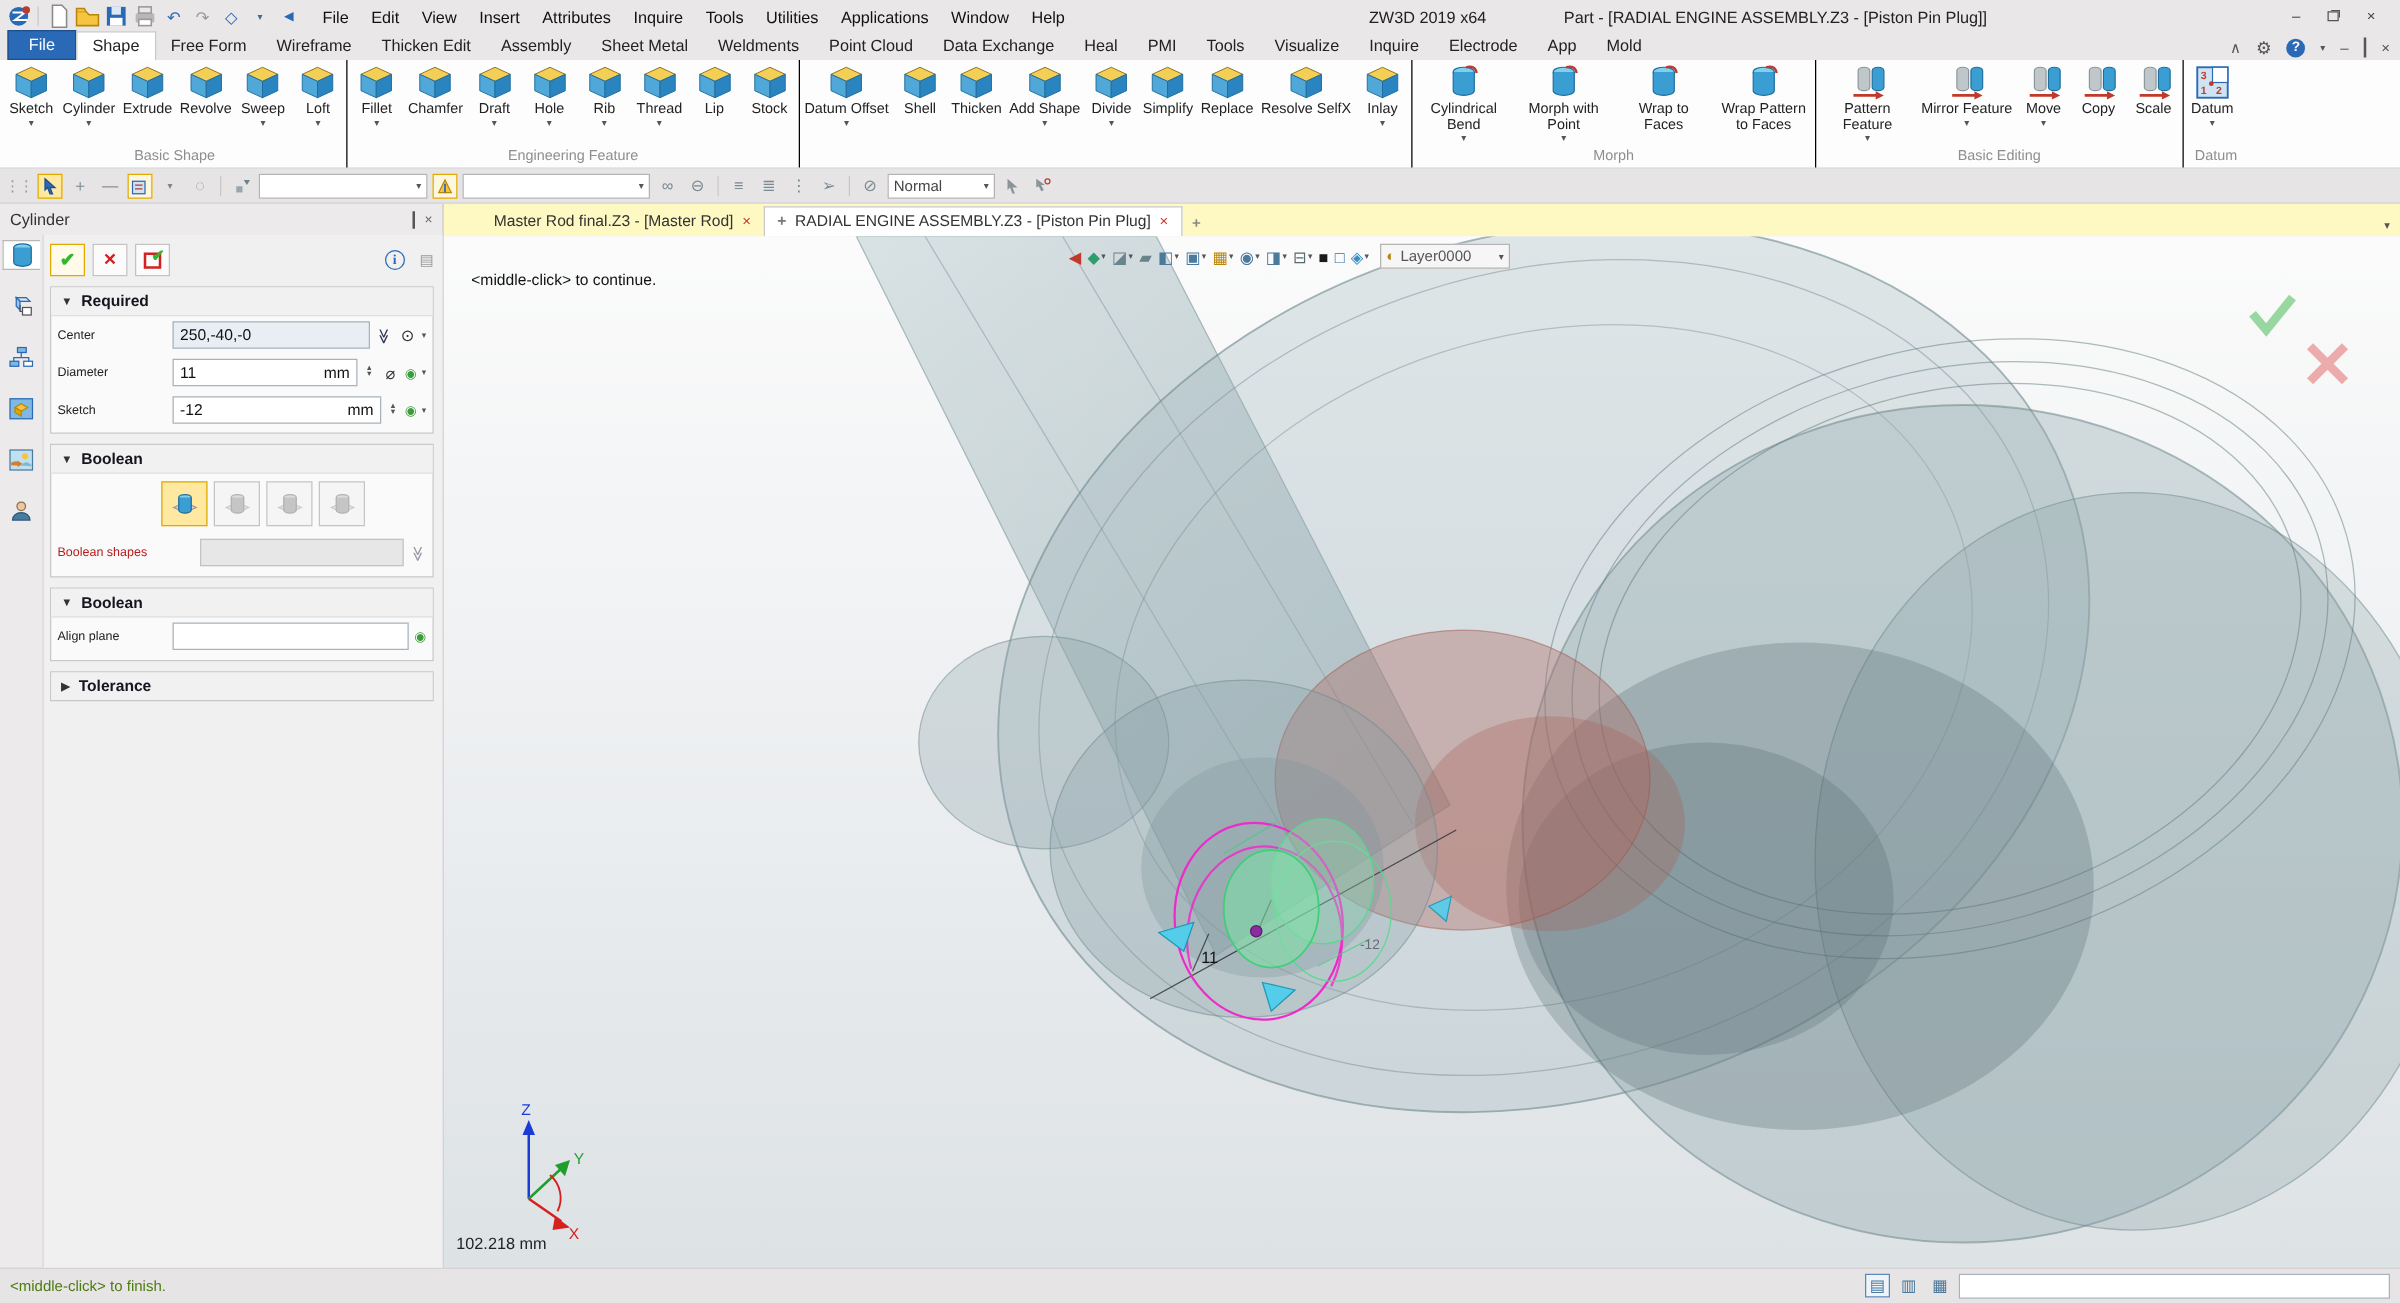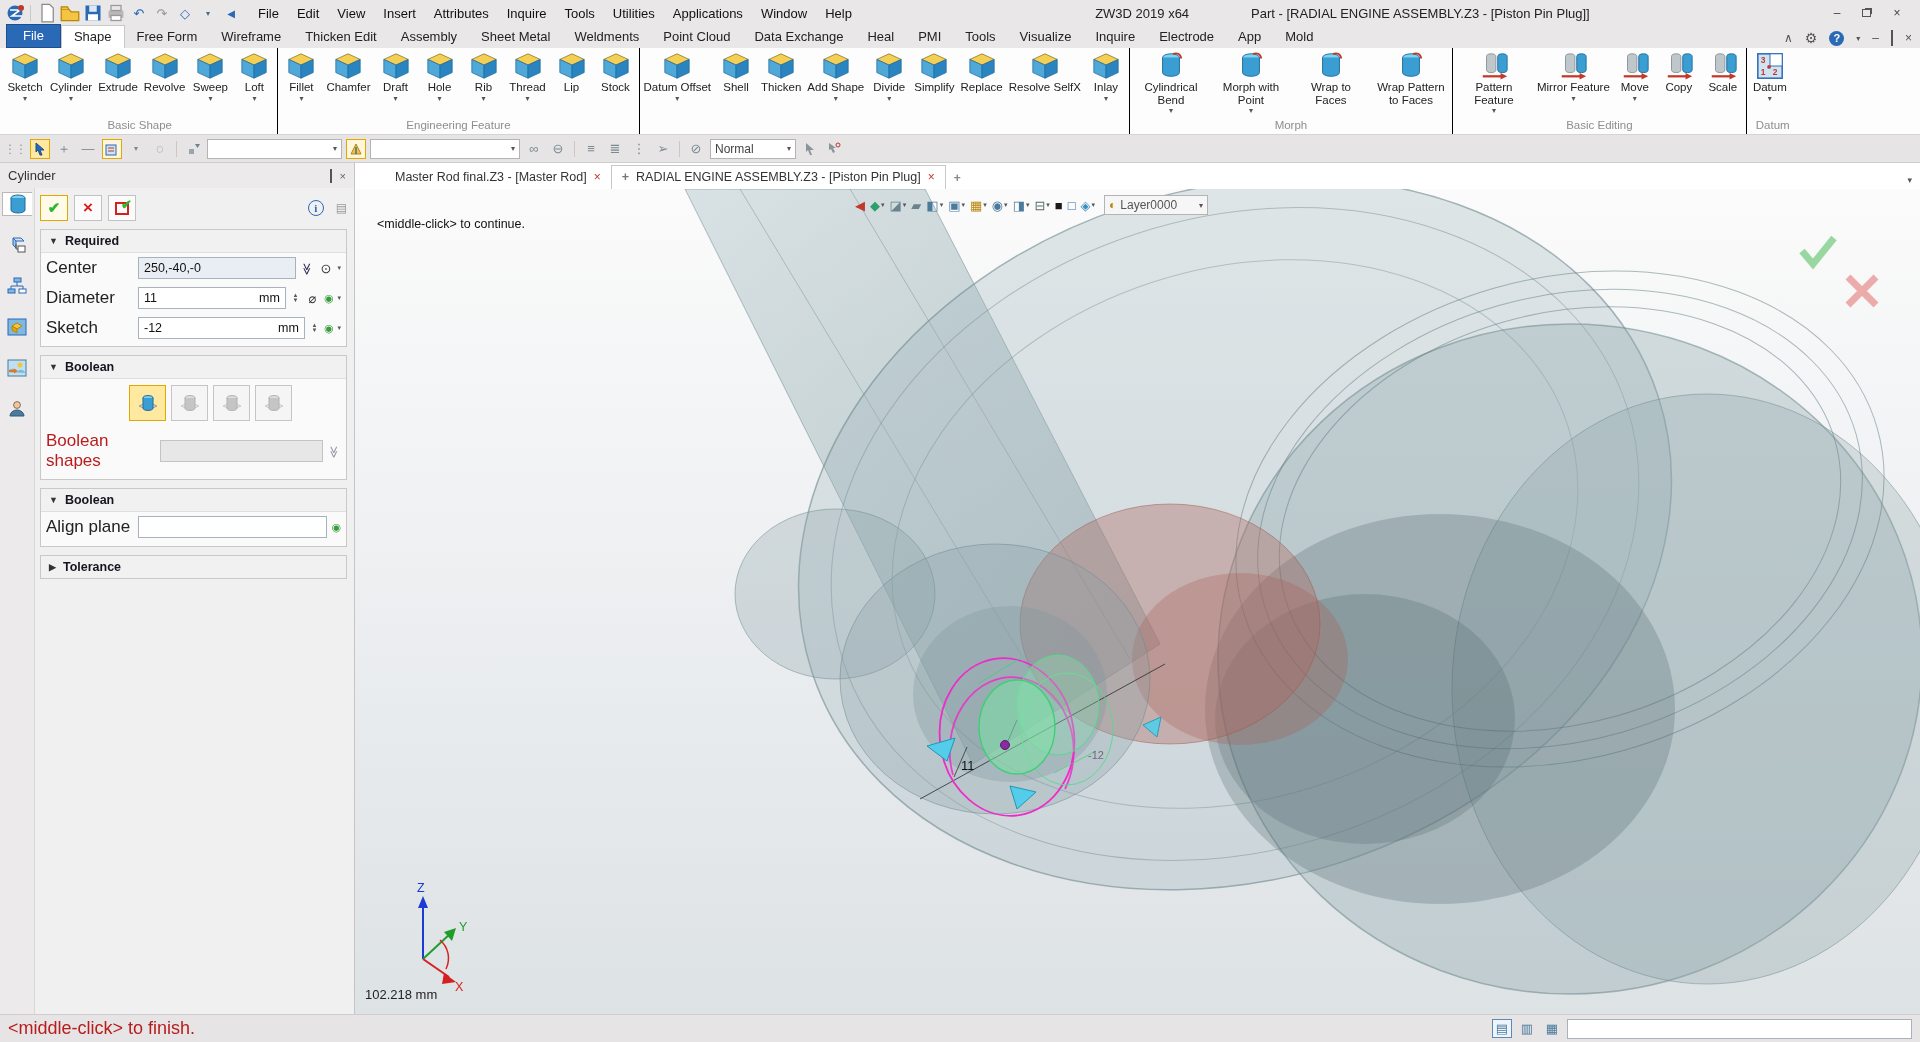--- a/index.html
+++ b/index.html
@@ -69,60 +69,60 @@
   .apply-mark span { position:absolute; right:-5px; top:-7px; color:#2eb82e; font-size:13px; font-weight:bold; }
   .info-ic { margin-left:auto; width:16px; height:16px; border-radius:50%; border:1.5px solid #2a69b5; color:#2a69b5; font-size:11px; font-weight:bold; font-family:"Liberation Serif",serif; display:flex; align-items:center; justify-content:center; }
   .page-ic { color:#9a9899; font-size:12px; margin-left:6px; }
 
   .sec { border:1px solid #c9c7c8; background:#fafafa; margin-bottom:8px; }
   .sec-h { display:flex; align-items:center; gap:7px; padding:4px 8px; font-weight:bold; font-size:12.5px; color:#15151f; background:#f2f1f2; border-bottom:1px solid #e0dedf; }
   .sec-h .tri { font-size:9px; color:#333; }
   .sec.collapsed { background:#f2f1f2; }
   .sec.collapsed .sec-h { border-bottom:none; }
   .row { display:flex; align-items:center; gap:4px; padding:4px 5px; }
-  .row-label { width:88px; font-size:17px; color:#222; flex:none; }
+  .row-label { width:88px; font-size:10px; color:#222; flex:none; }
   .row-label.dim { color:#b91c1c; }
   .field { flex:1; height:22px; border:1px solid #a8b2bc; background:#fff; display:flex; align-items:center; padding:0 5px; font-size:12.5px; color:#111; }
   .field.sel { background:#e9eef5; }
   .field.disabled { background:#e8e7e8; border-color:#c4c2c3; }
   .unit { margin-left:auto; padding-left:6px; color:#111; }
   .spin { display:flex; flex-direction:column; justify-content:center; height:22px; width:11px; font-size:6px; color:#555; line-height:5px; text-align:center; }
   .chev2 { font-size:12px; color:#335; transform:rotate(90deg); letter-spacing:-2px; width:14px; text-align:center; }
   .mini-ic { font-size:13px; color:#333; width:15px; text-align:center; }
   .green-dot { color:#3a9c3a; font-size:11px; }
   .tiny-caret { font-size:7px; color:#555; }
   .bool-row { display:flex; gap:5px; padding:6px 5px 6px 88px; }
   .bool-btn { width:37px; height:36px; border:1px solid #c6c4c5; background:#f6f5f6; display:flex; align-items:center; justify-content:center; }
   .bool-btn.active { background:#ffe9a0; border:1px solid #e0a800; }
   .bool-btn svg { width:26px; height:26px; }
   .bool-btn:not(.active) svg { opacity:.45; filter:grayscale(1); }
 
   
   .right-col { flex:1; display:flex; flex-direction:column; min-width:0; }
-  .doctabs { height:26px; background:#ffffff; display:flex; align-items:flex-end; padding-left:30px; }
+  .doctabs { height:26px; background:#fef9c3; display:flex; align-items:flex-end; padding-left:30px; }
   .dtab { padding:4px 10px 5px; font-size:12.5px; color:#333; display:flex; align-items:center; gap:7px; white-space:nowrap; }
   .dtab.active { background:#fff; border:1px solid #c8c8c8; border-bottom:none; }
   .dtab .x { color:#c0392b; font-size:12px; }
   .dtab .plus { color:#777; font-weight:bold; }
   .newtab { padding:4px 8px; color:#888; font-weight:bold; }
   .doctabs-caret { margin-left:auto; padding:0 8px 4px; font-size:9px; color:#555; }
 
   .viewport { flex:1; position:relative; background:linear-gradient(180deg,#fbfbfb 0%,#eef0f2 45%,#dde2e5 100%); overflow:hidden; }
   .scene { position:absolute; inset:0; width:100%; height:100%; }
   .vp-hint { position:absolute; left:22px; top:28px; font-size:12.5px; color:#111; }
   .vp-toolbar { position:absolute; left:498px; top:6px; display:flex; align-items:center; gap:1px; }
   .vp-ic { height:20px; display:flex; align-items:center; padding:0 2px; font-size:13px; }
   .vp-ic .caret { font-size:7px; color:#555; margin-left:1px; }
   .layer-combo { width:104px; height:20px; border:1px solid #b5b3b4; background:#f7f6f7; display:flex; align-items:center; gap:4px; padding:0 4px; font-size:12px; color:#555; margin-left:6px; }
   .layer-combo .caret { margin-left:auto; font-size:8px; }
   .vp-scale { position:absolute; left:10px; bottom:12px; font-size:13px; color:#222; }
 
   
   .statusbar { height:28px; background:#e6e4e5; border-top:1px solid #cfcdce; display:flex; align-items:center; padding:0 8px; gap:6px; }
-  .sb-msg { font-size:18px; color:#b91c1c; }
+  .sb-msg { font-size:12px; color:#4d7c0f; }
   .sb-right { margin-left:auto; display:flex; align-items:center; gap:5px; }
   .sb-ic { width:20px; height:19px; display:flex; align-items:center; justify-content:center; font-size:13px; color:#4a7a9c; }
   .sb-ic.framed { border:1px solid #5b8ab8; background:#eef4fa; }
   .sb-input { width:345px; height:20px; border:1px solid #a8b2bc; background:#fff; }
 </style>
 </head>
 <body>
 
 <div class="titlebar">
   <span class="app-logo">

